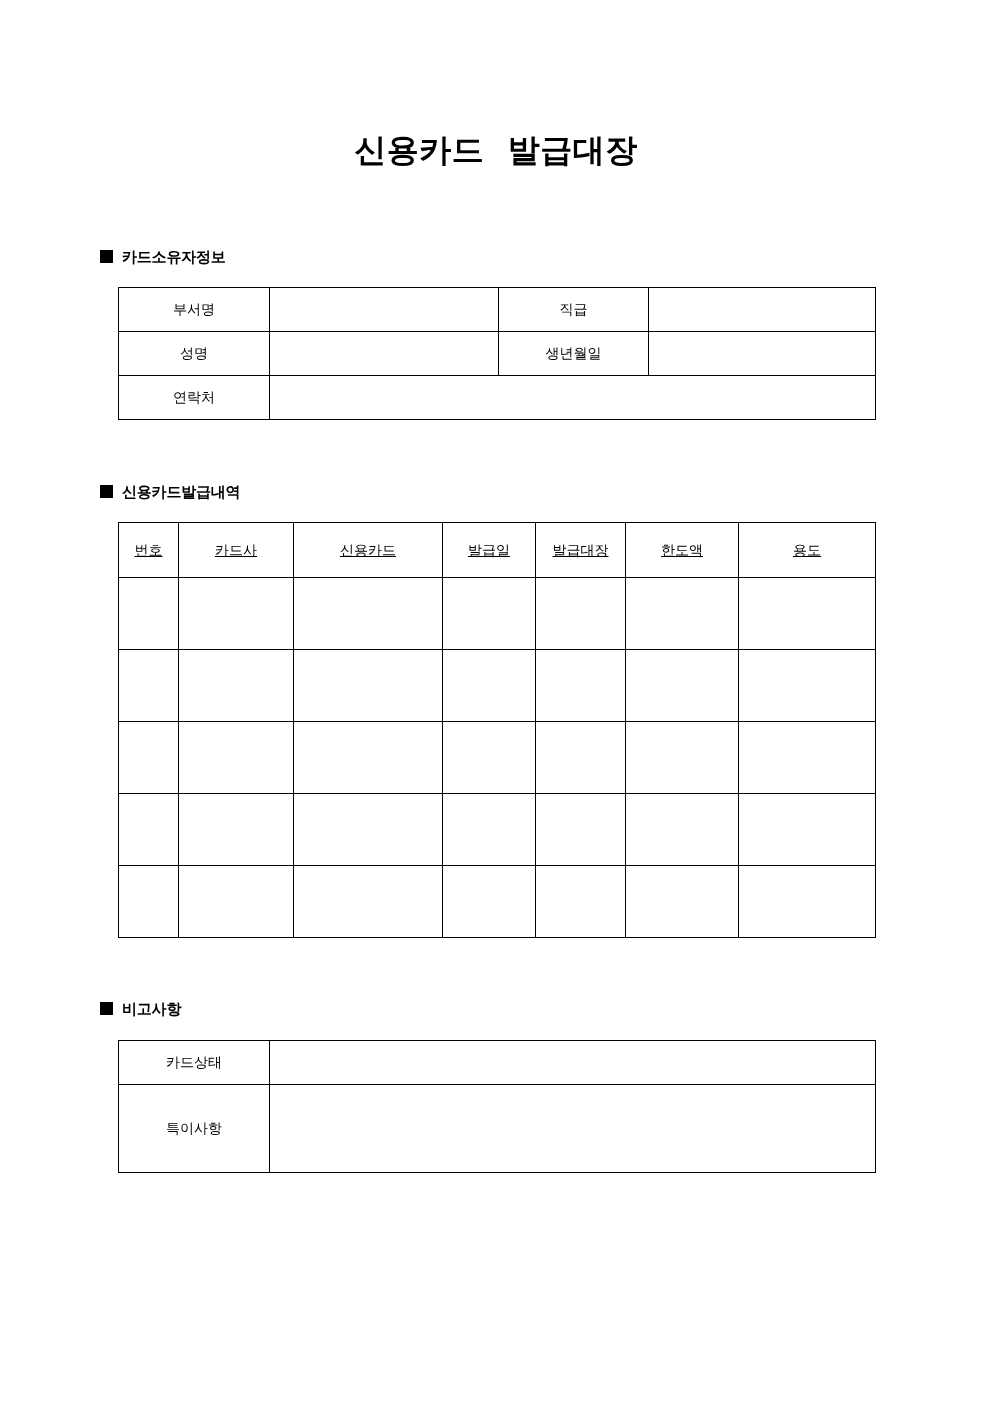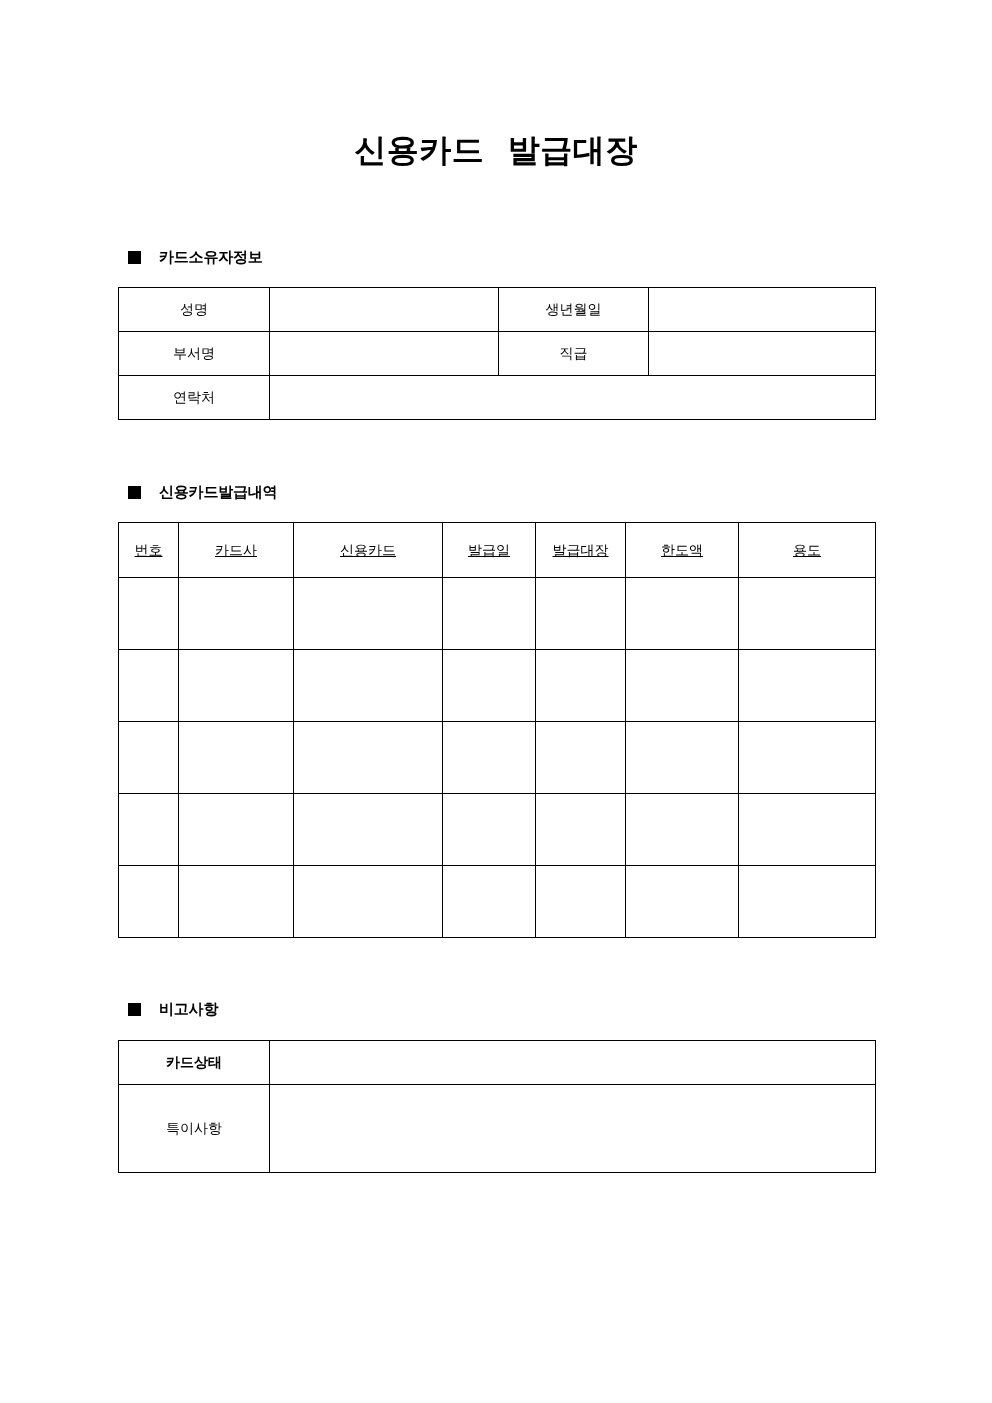--- a/index.html
+++ b/index.html
@@ -35,24 +35,23 @@
     font-size: 32px;
     font-weight: bold;
     letter-spacing: 0.5px;
     line-height: 1.2;
     white-space: pre;
   }
 
   
   .section-heading {
     position: absolute;
-    left: 128px;
+    left: 100px;
     display: flex;
-    align-items: center;
-    gap: 18px;
+    gap: 9px;
     font-size: 15px;
     font-weight: bold;
     line-height: 1;
   }
   .bullet-square {
     display: inline-block;
     width: 13px;
     height: 13px;
     background: #000000;
     flex: 0 0 auto;
@@ -113,21 +112,21 @@
   }
   #table-issue th { height: 54px; }
   #table-issue td.data-cell { height: 71px; }
 
   
   #table-remark {
     left: 118px;
     top: 1040px;
     width: 757px;
   }
-  #table-remark tr.row-status td { height: 43px; font-weight: bold; }
+  #table-remark tr.row-status td { height: 43px; }
   #table-remark tr.row-note td { height: 87px; }
 </style>
 </head>
 <body>
 
 <div class="page">
 
   <div class="doc-title">신용카드  발급대장</div>
 
   <div class="section-heading" id="heading-owner">
@@ -137,29 +136,29 @@
 
   <table class="form-table" id="table-owner">
     <colgroup>
       <col style="width:151px">
       <col style="width:229px">
       <col style="width:150px">
       <col style="width:227px">
     </colgroup>
     <tbody>
       <tr>
+        <td class="label-cell">부서명</td>
+        <td class="value-cell"></td>
+        <td class="label-cell">직급</td>
+        <td class="value-cell"></td>
+      </tr>
+      <tr>
         <td class="label-cell">성명</td>
         <td class="value-cell"></td>
         <td class="label-cell">생년월일</td>
-        <td class="value-cell"></td>
-      </tr>
-      <tr>
-        <td class="label-cell">부서명</td>
-        <td class="value-cell"></td>
-        <td class="label-cell">직급</td>
         <td class="value-cell"></td>
       </tr>
       <tr>
         <td class="label-cell">연락처</td>
         <td class="value-cell" colspan="3"></td>
       </tr>
     </tbody>
   </table>
 
   <div class="section-heading" id="heading-issue">

